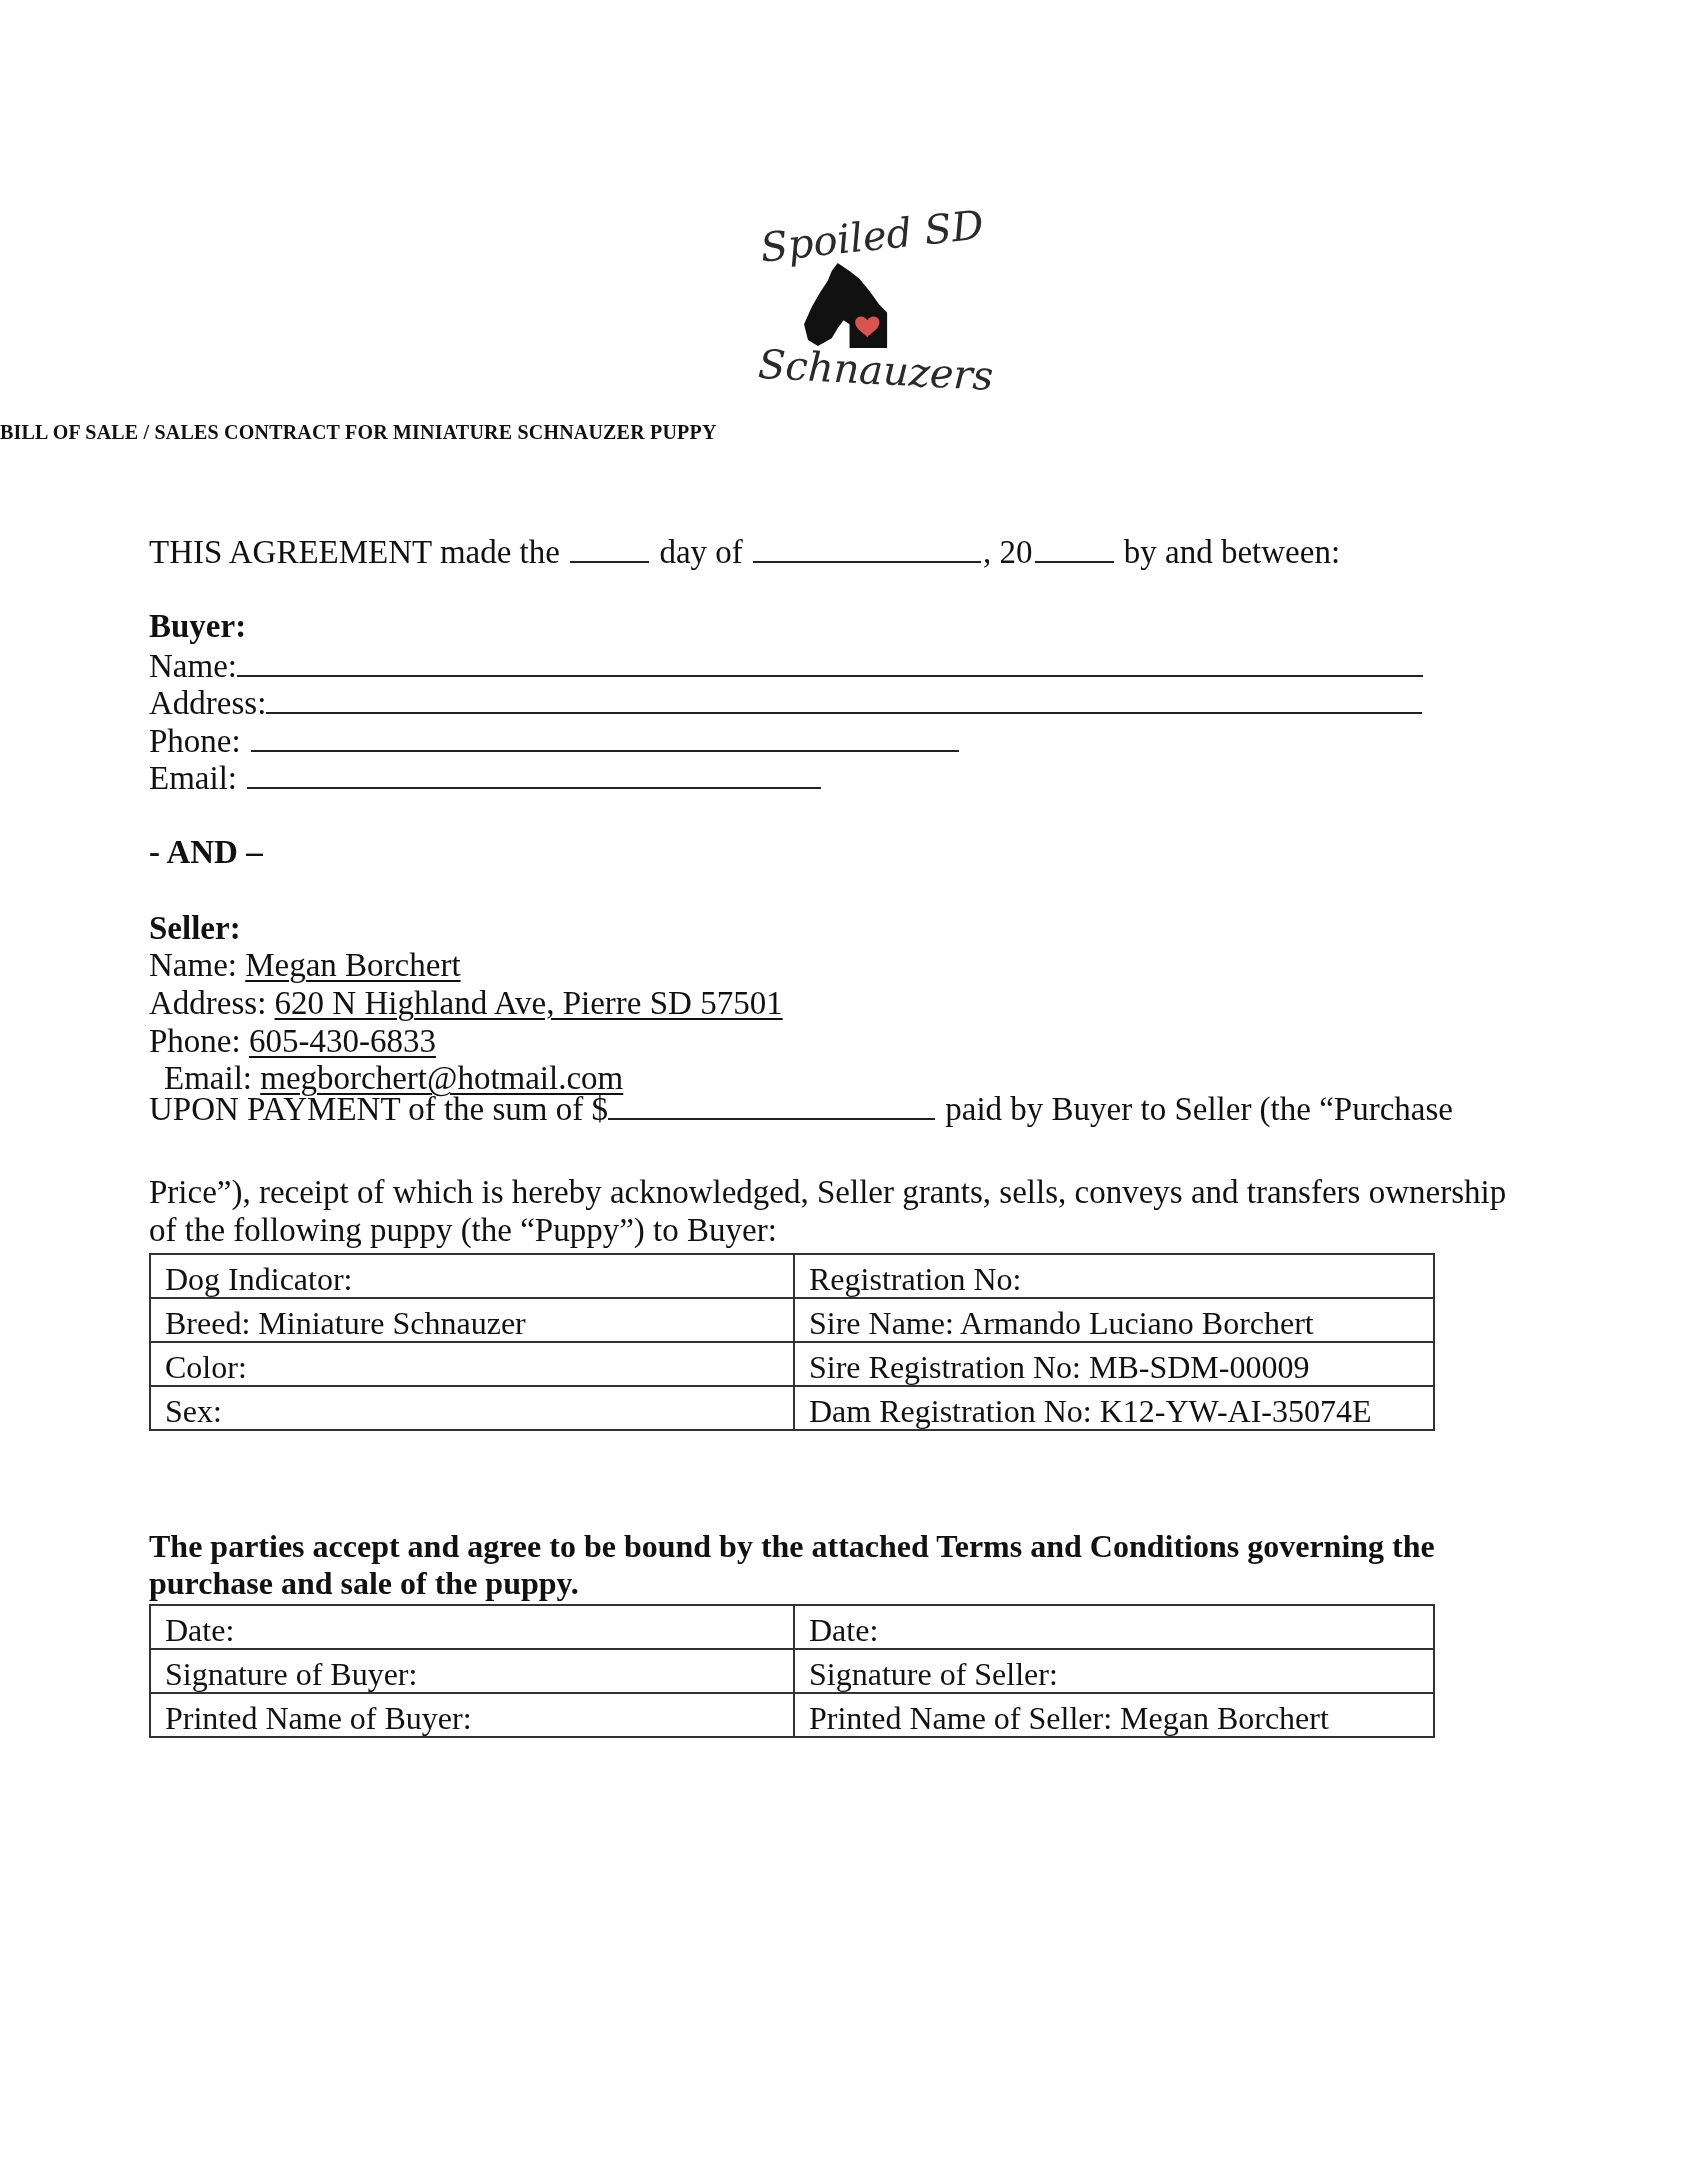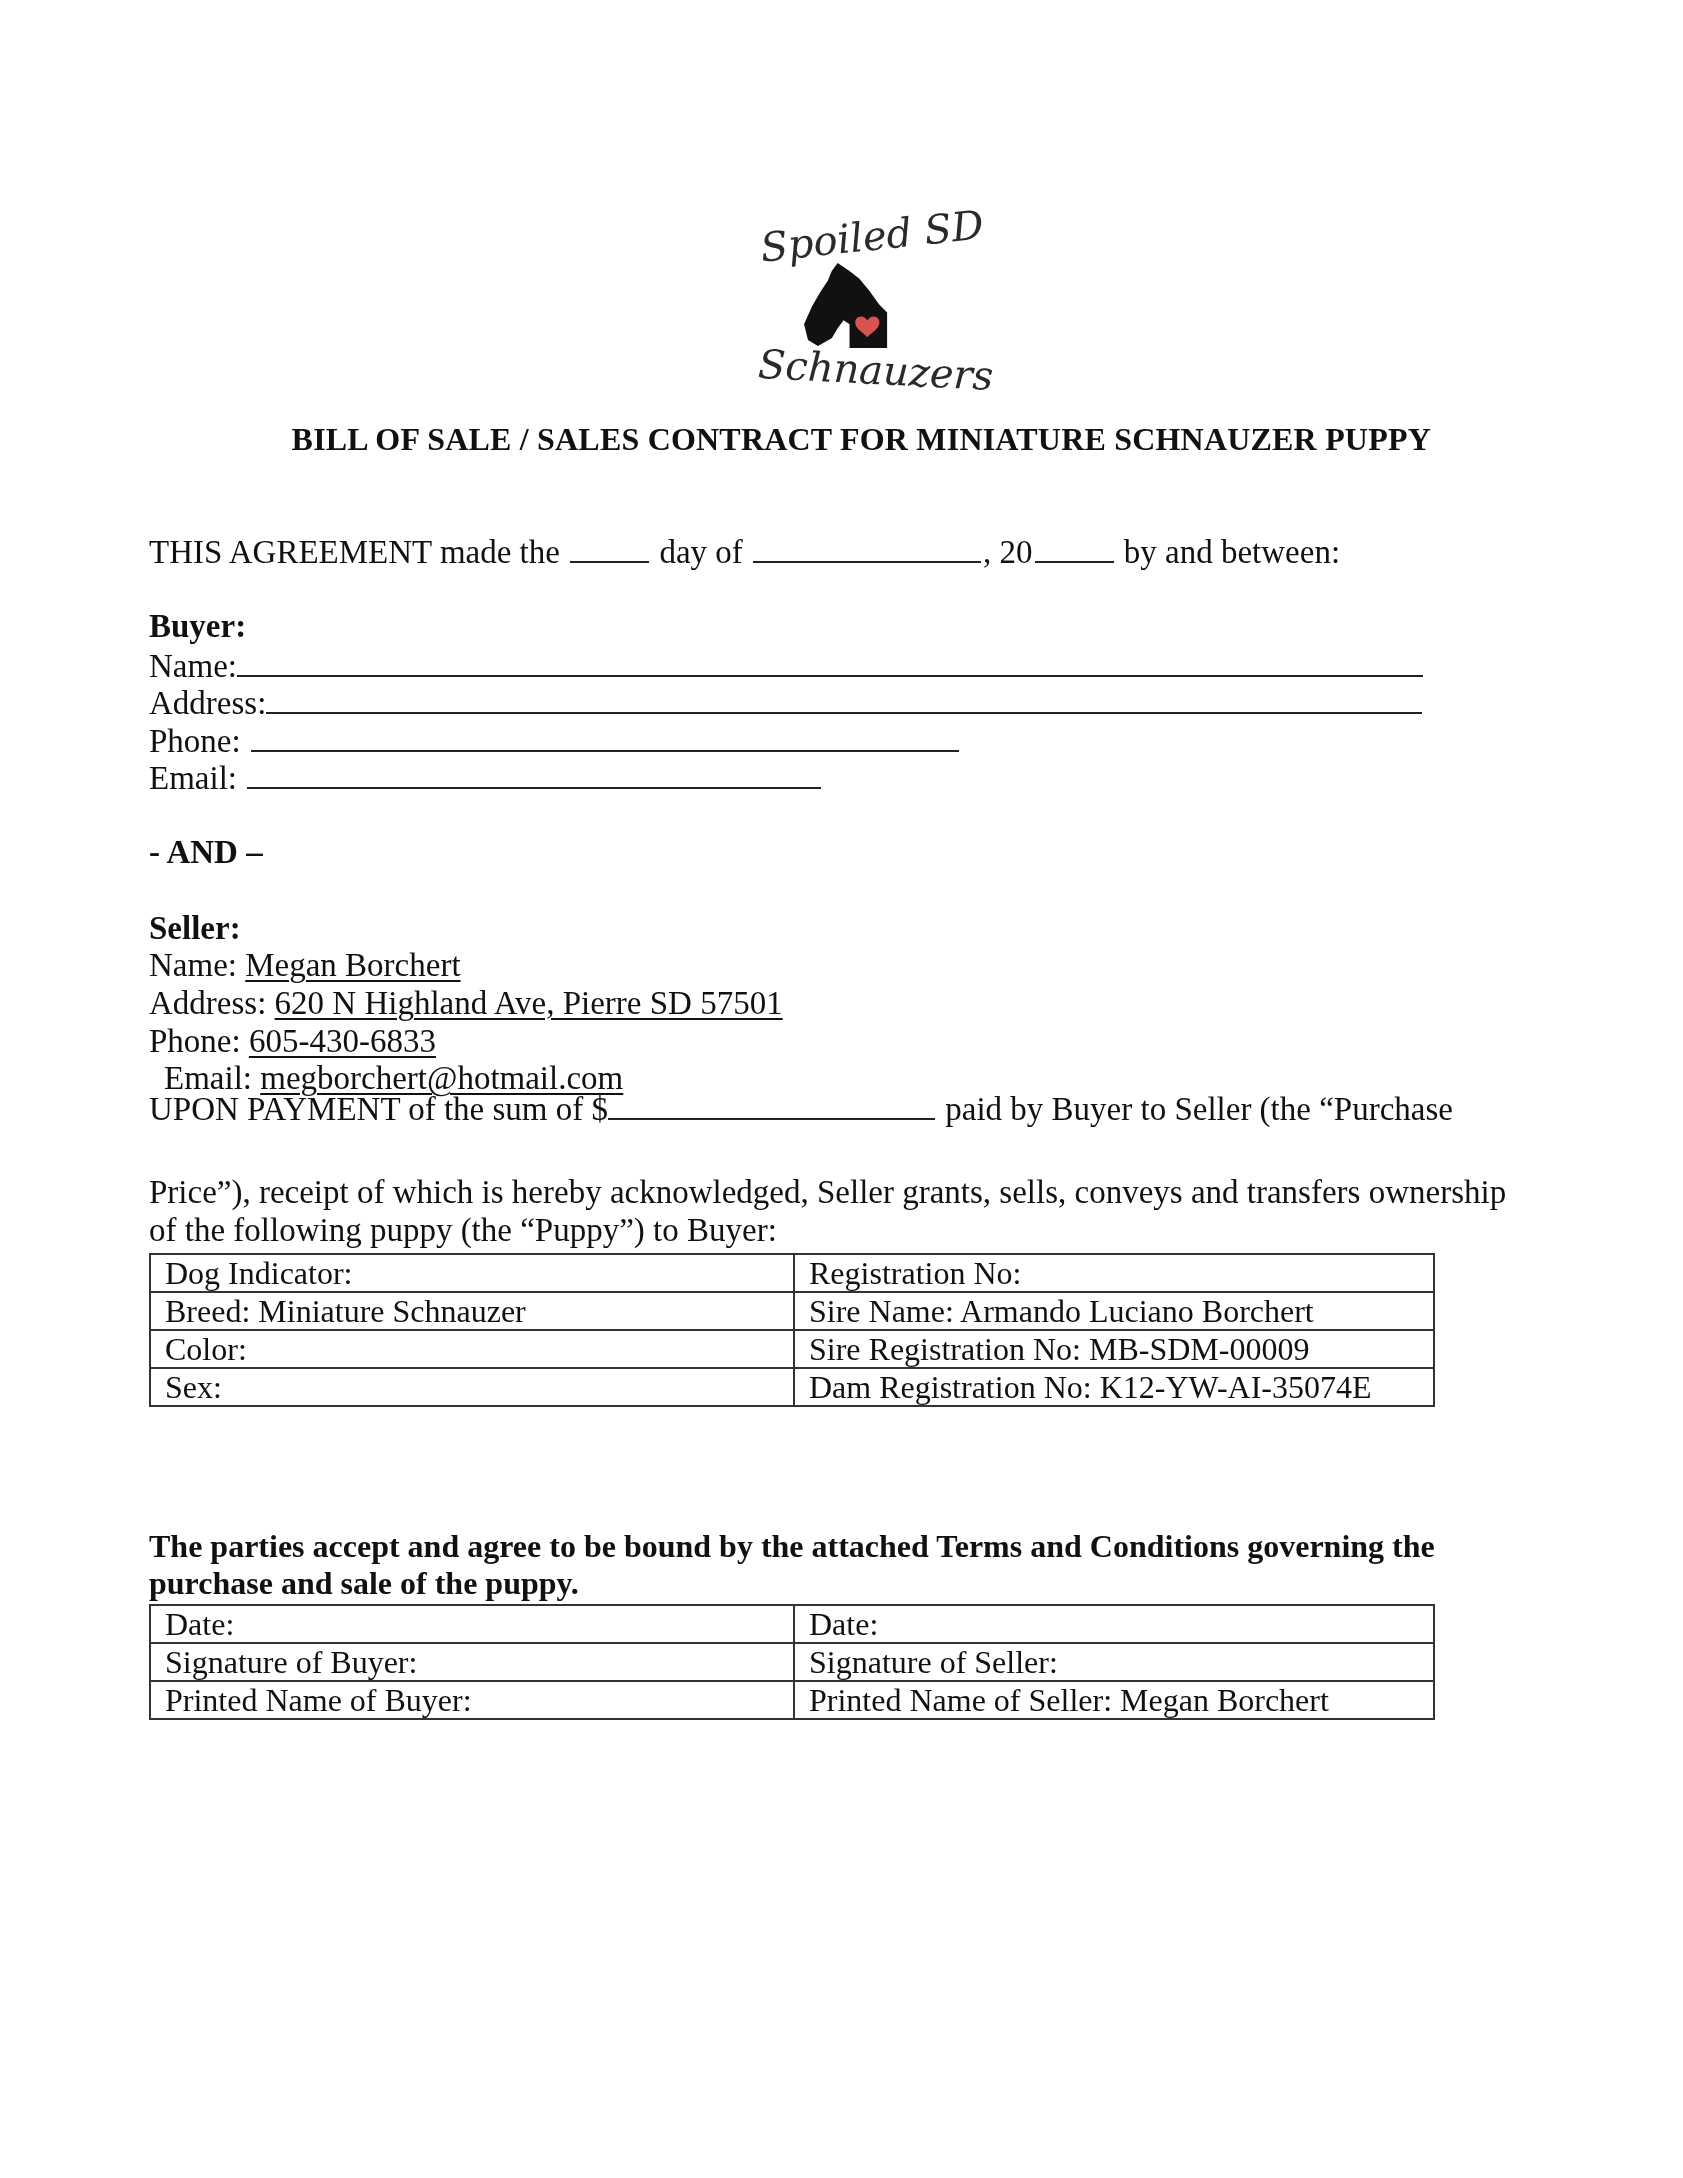--- a/index.html
+++ b/index.html
@@ -17,29 +17,29 @@
     vertical-align: baseline; margin: 0 2px;
   }
   .logo { left: 750px; top: 213px; width: 198px; height: 188px; }
   .logo-top, .logo-bottom {
     position: absolute; font-family: "DejaVu Serif", serif; font-style: italic;
     font-size: 40px; color: #2a2a2a; white-space: nowrap;
   }
   .logo-top { left: 10px; top: 0px; transform: rotate(-6deg); }
   .logo-bottom { left: 8px; top: 134px; transform: rotate(3deg); }
   .title {
-    left: 0; width: 1431px; top: 421px; text-align: right;
-    font-size: 32px; font-weight: bold; letter-spacing: 0.2px;
+    left: 0; width: 1431px; top: 421px; text-align: left;
+    font-size: 20px; font-weight: bold; letter-spacing: 0.2px;
   }
   table.grid {
     position: absolute; border-collapse: collapse; left: 149px; width: 1286px;
     font-size: 32px;
   }
   table.grid td {
-    border: 2px solid #333; height: 36px; padding: 0 0 0 14px;
+    border: 2px solid #333; height: 36px; padding: 6px 0 0 14px;
     vertical-align: middle; white-space: nowrap; line-height: 36px;
   }
   table.grid td.c1 { width: 628px; }
 </style>
 </head>
 <body>
 
 <div class="abs logo">
   <span class="logo-top">Spoiled SD</span>
   <svg class="abs" style="left:48px; top:48px;" width="109" height="89" viewBox="0 0 110 90">

